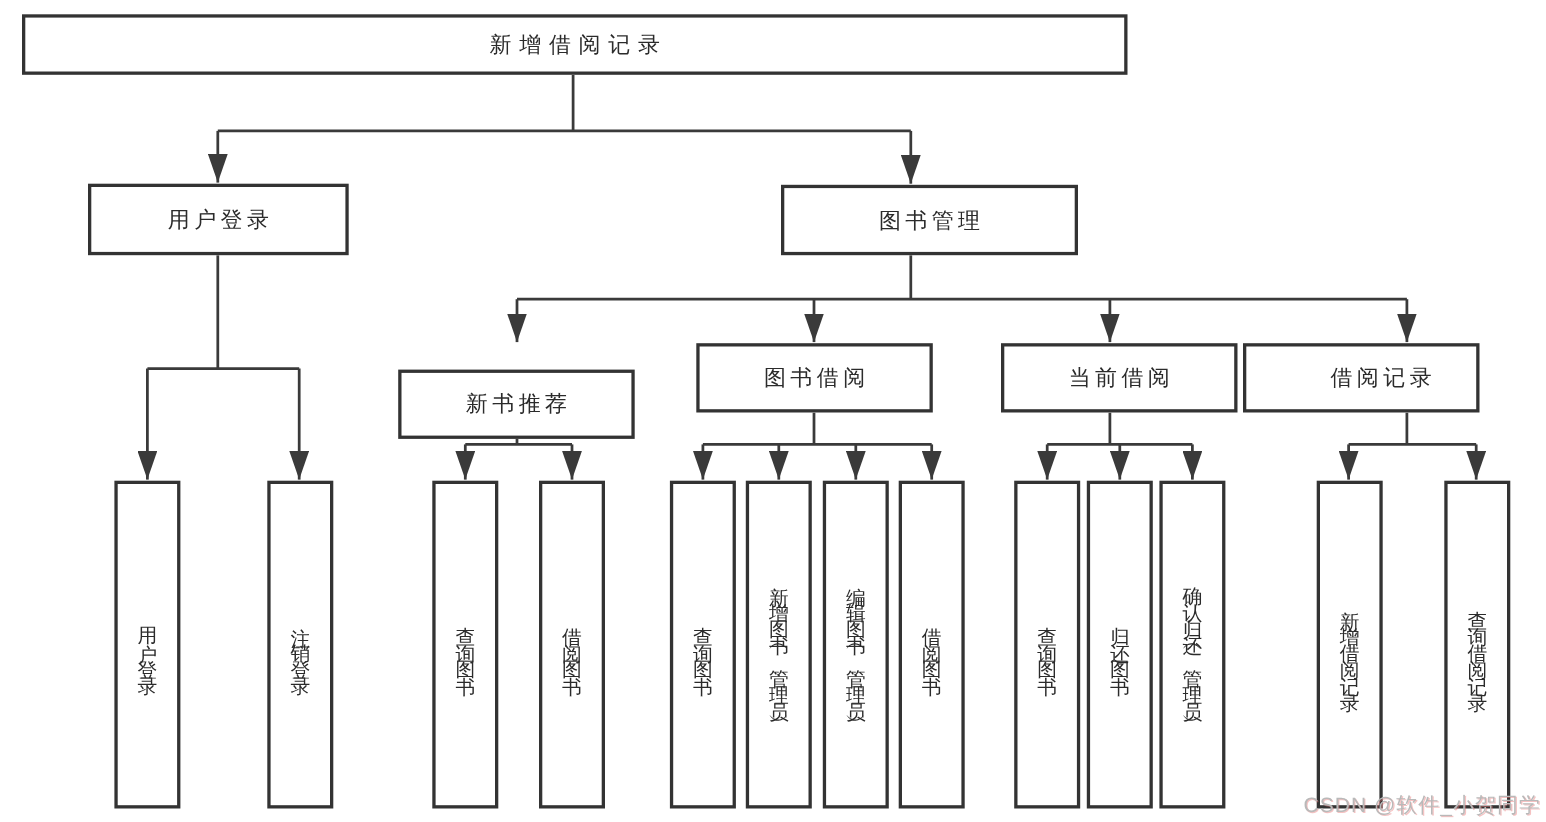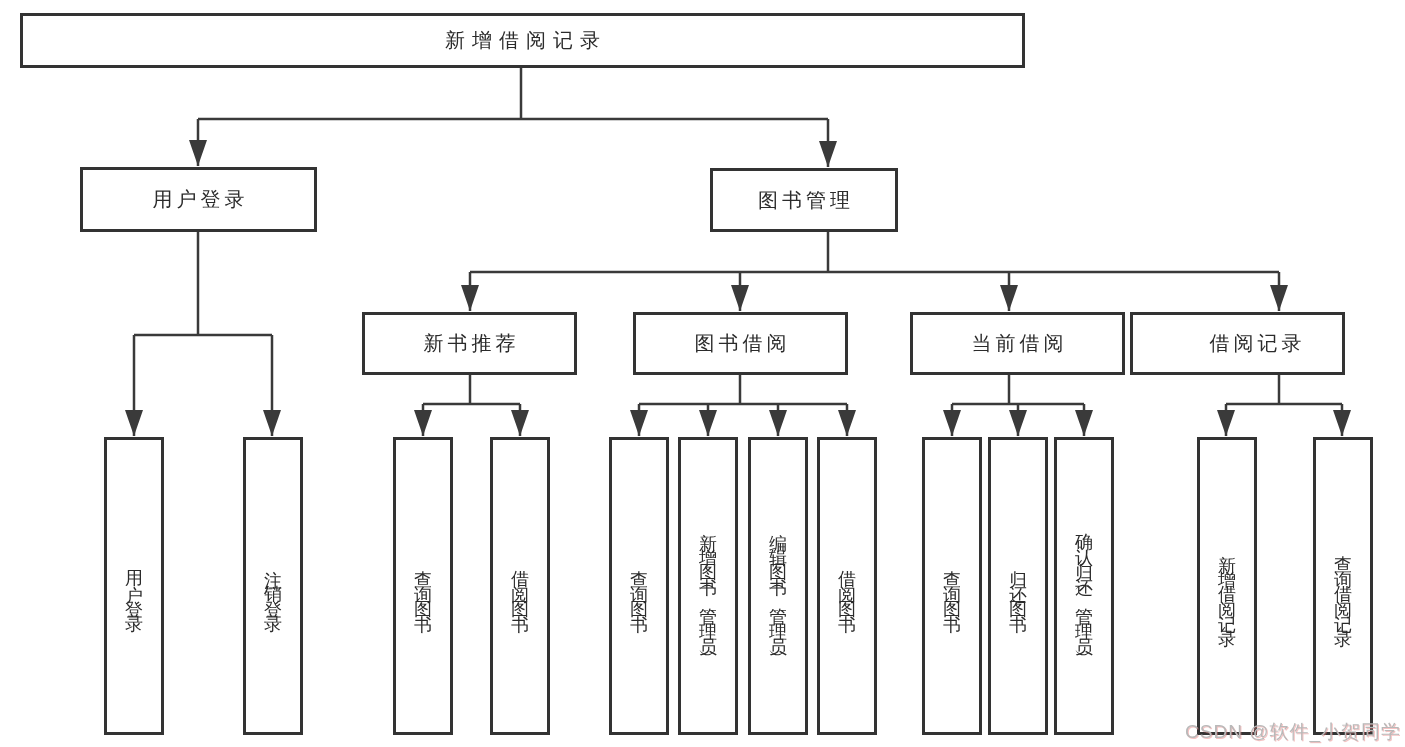--- a/index.html
+++ b/index.html
@@ -19,23 +19,23 @@
     display:flex;
     align-items:center;
     justify-content:center;
     color:#2b2b2b;
     white-space:nowrap;
   }
   .hlabel{font-size:20px;letter-spacing:4px;text-indent:4px;}
   .box.root{left:20px;top:13px;width:1005px;height:55px;}
   .root .hlabel{letter-spacing:7px;text-indent:7px;}
   .box.l2a{left:80px;top:167px;width:237px;height:65px;}
-  .box.l2b{left:710px;top:168px;width:188px;height:64px;}
+  .box.l2b{left:710px;top:168px;width:270px;height:64px;}
   .box.l3{top:312px;width:215px;height:63px;}
-  .box.l3a{left:362px;}
+  .box.l3a{left:362px;margin-top:24px;}
   .box.l3b{left:633px;text-align:center;}
   .box.l3c{left:910px;}
   .box.l3d{left:1130px;padding-left:36px;}
   .box.leaf{top:437px;width:60px;height:298px;}
   .vlabel{
     writing-mode:vertical-rl;
     text-orientation:mixed;
     font-size:18px;
     letter-spacing:15px;
     line-height:1;

